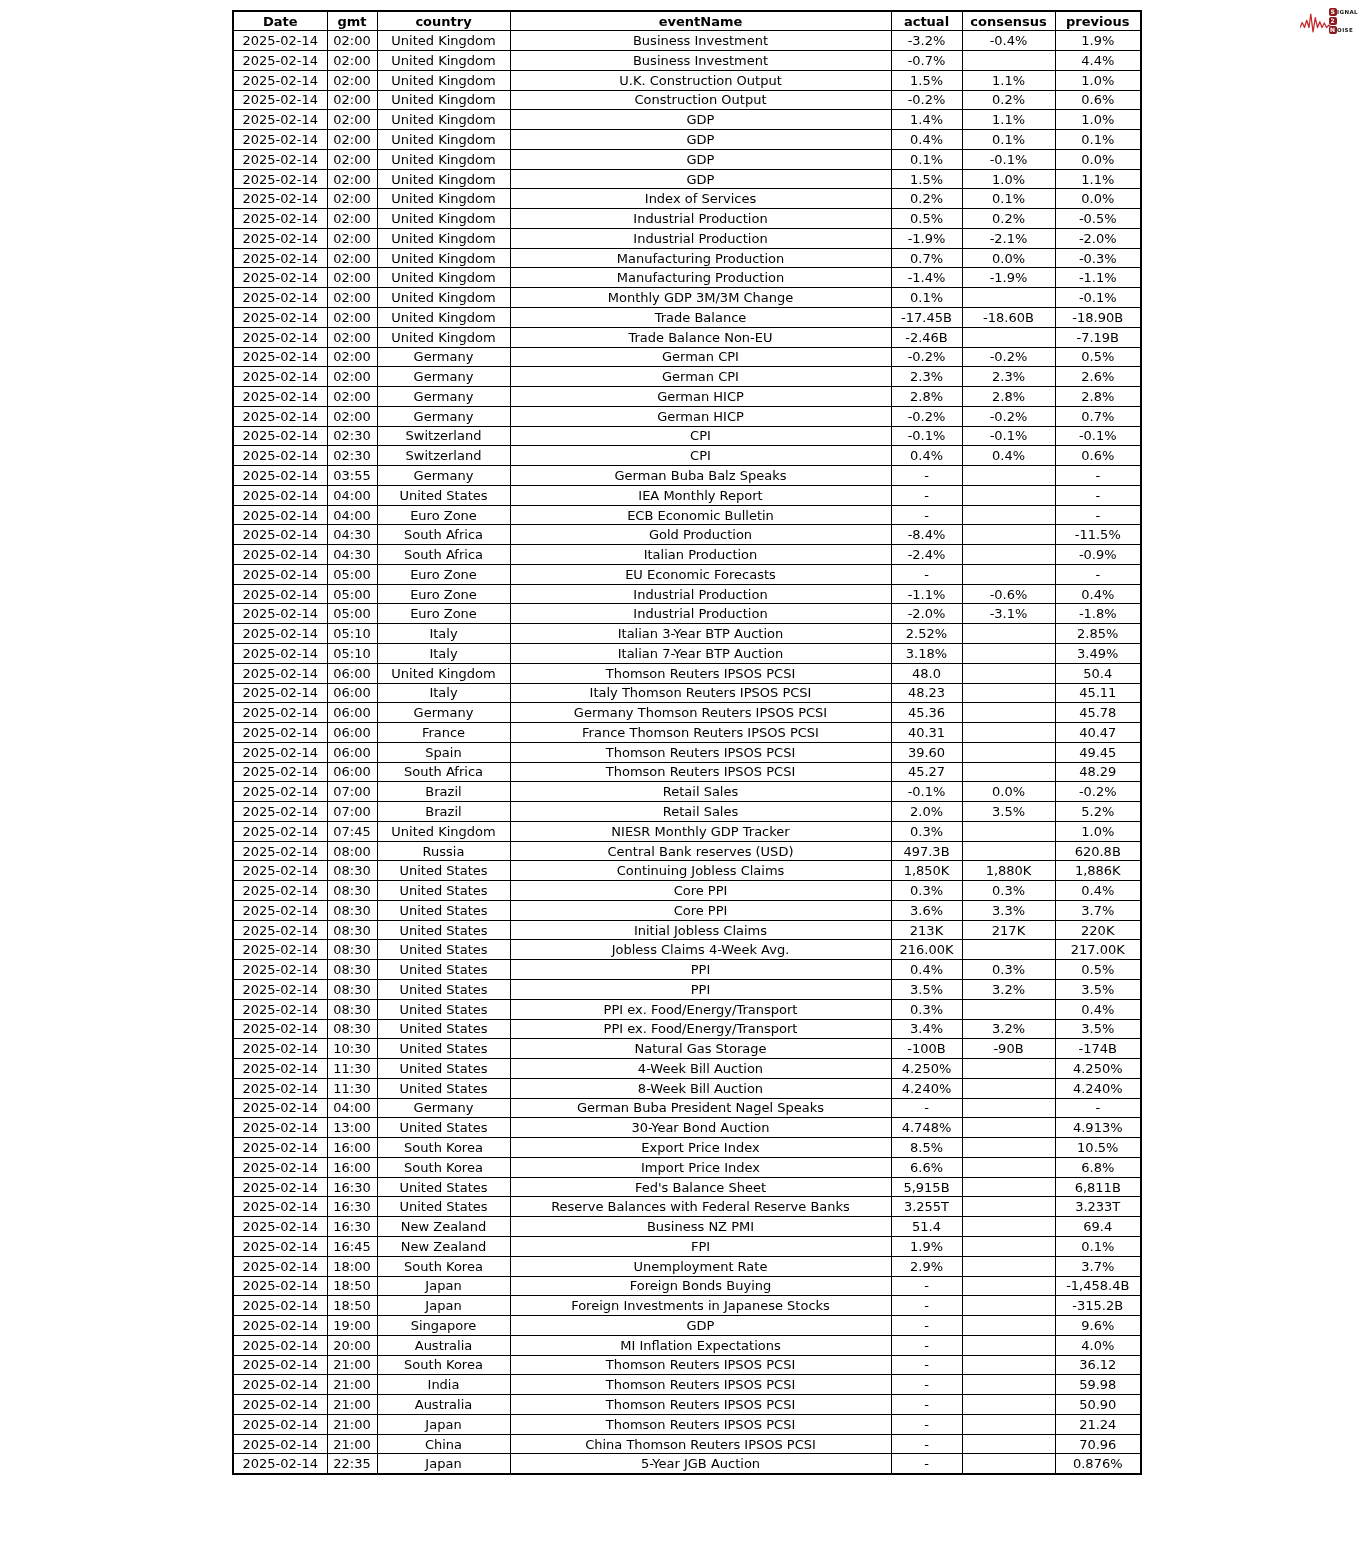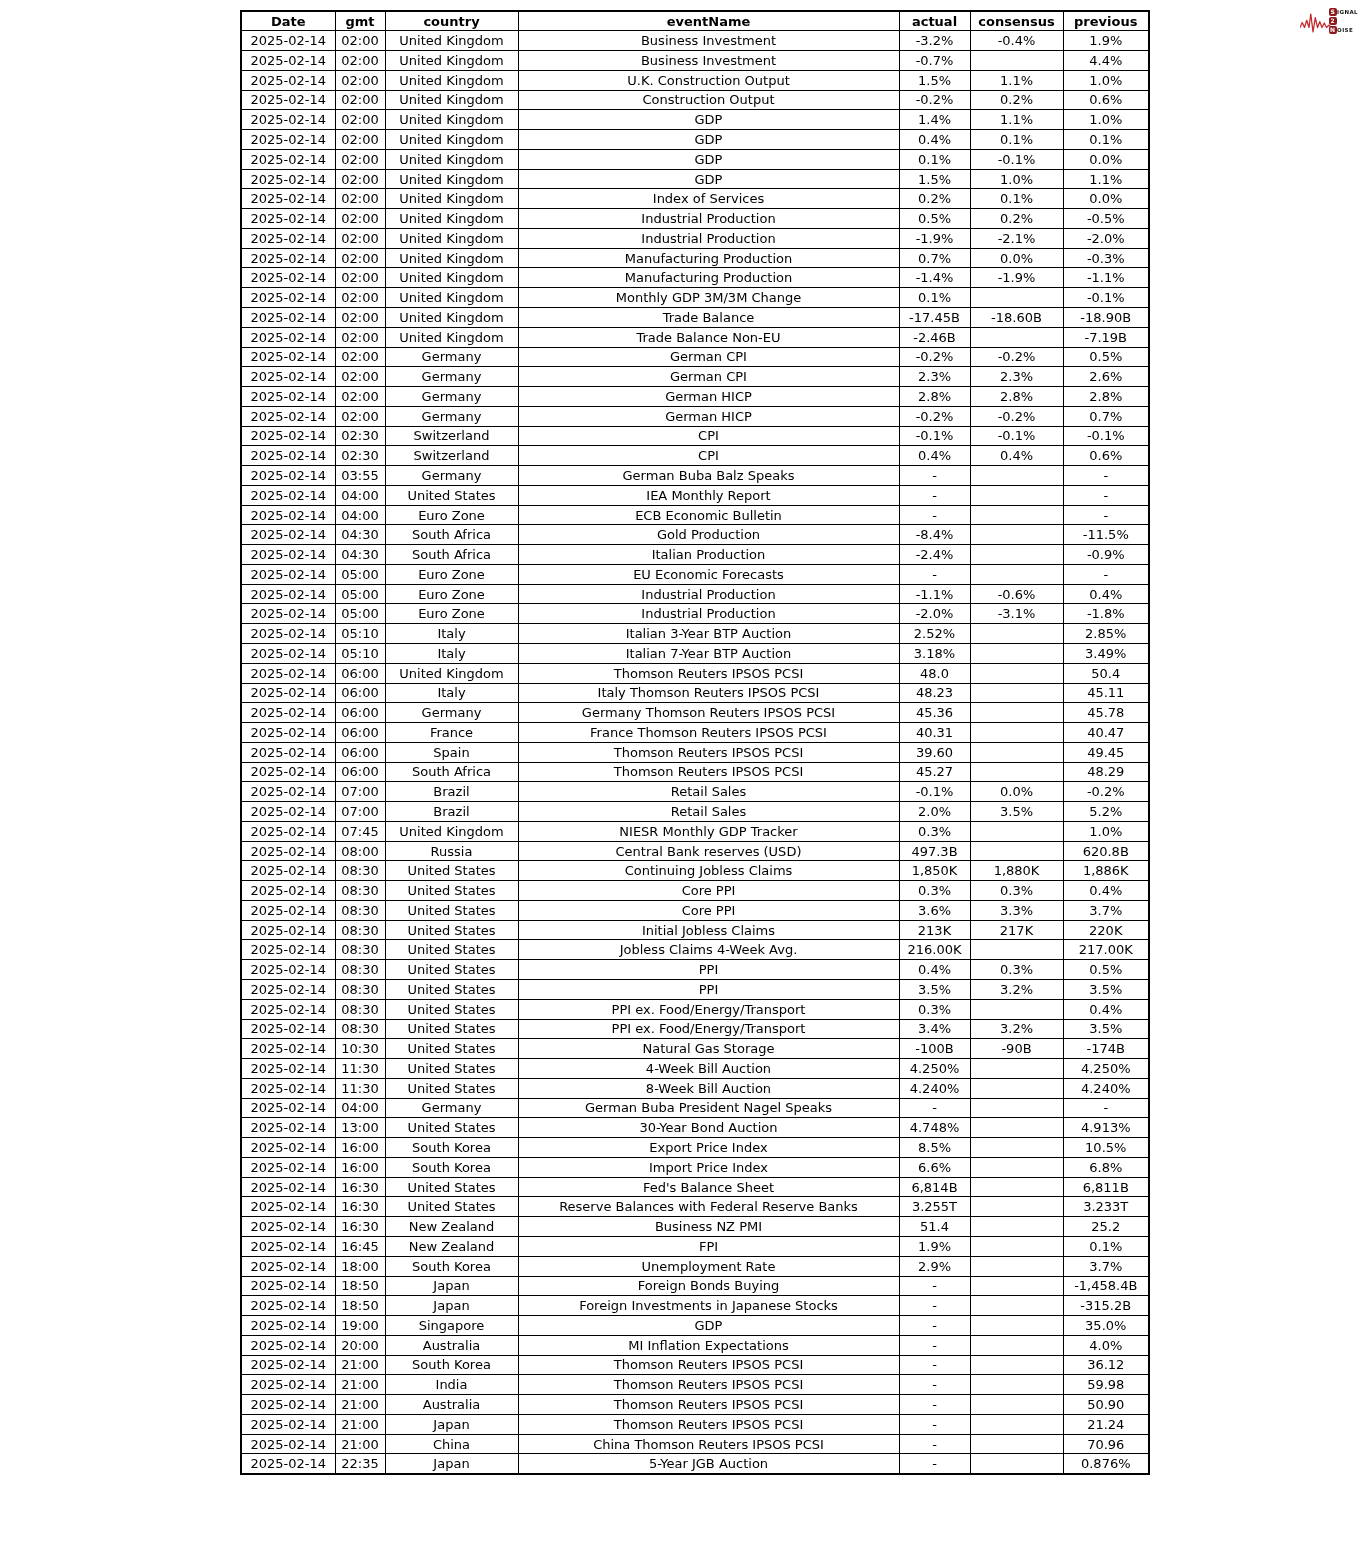--- a/index.html
+++ b/index.html
@@ -10,21 +10,21 @@
   }
   .page {
     position: relative;
     width: 1364px;
     height: 1557px;
     background: #ffffff;
     overflow: hidden;
   }
   .table-wrap {
     position: absolute;
-    left: 240px;
+    left: 232px;
     top: 10px;
   }
   table.calendar {
     border-collapse: collapse;
     table-layout: fixed;
     width: 908px;
     border: 2px solid #000000;
   }
   table.calendar th, table.calendar td {
     border: 1px solid #000000;
@@ -652,41 +652,41 @@
             <td>Import Price Index</td>
             <td>6.6%</td>
             <td></td>
             <td>6.8%</td>
           </tr>
           <tr>
             <td>2025-02-14</td>
             <td>16:30</td>
             <td>United States</td>
             <td>Fed's Balance Sheet</td>
-            <td>6,814B</td>
+            <td>5,915B</td>
             <td></td>
             <td>6,811B</td>
           </tr>
           <tr>
             <td>2025-02-14</td>
             <td>16:30</td>
             <td>United States</td>
             <td>Reserve Balances with Federal Reserve Banks</td>
             <td>3.255T</td>
             <td></td>
             <td>3.233T</td>
           </tr>
           <tr>
             <td>2025-02-14</td>
             <td>16:30</td>
             <td>New Zealand</td>
             <td>Business NZ PMI</td>
             <td>51.4</td>
             <td></td>
-            <td>25.2</td>
+            <td>69.4</td>
           </tr>
           <tr>
             <td>2025-02-14</td>
             <td>16:45</td>
             <td>New Zealand</td>
             <td>FPI</td>
             <td>1.9%</td>
             <td></td>
             <td>0.1%</td>
           </tr>
@@ -717,21 +717,21 @@
             <td></td>
             <td>-315.2B</td>
           </tr>
           <tr>
             <td>2025-02-14</td>
             <td>19:00</td>
             <td>Singapore</td>
             <td>GDP</td>
             <td>-</td>
             <td></td>
-            <td>35.0%</td>
+            <td>9.6%</td>
           </tr>
           <tr>
             <td>2025-02-14</td>
             <td>20:00</td>
             <td>Australia</td>
             <td>MI Inflation Expectations</td>
             <td>-</td>
             <td></td>
             <td>4.0%</td>
           </tr>

